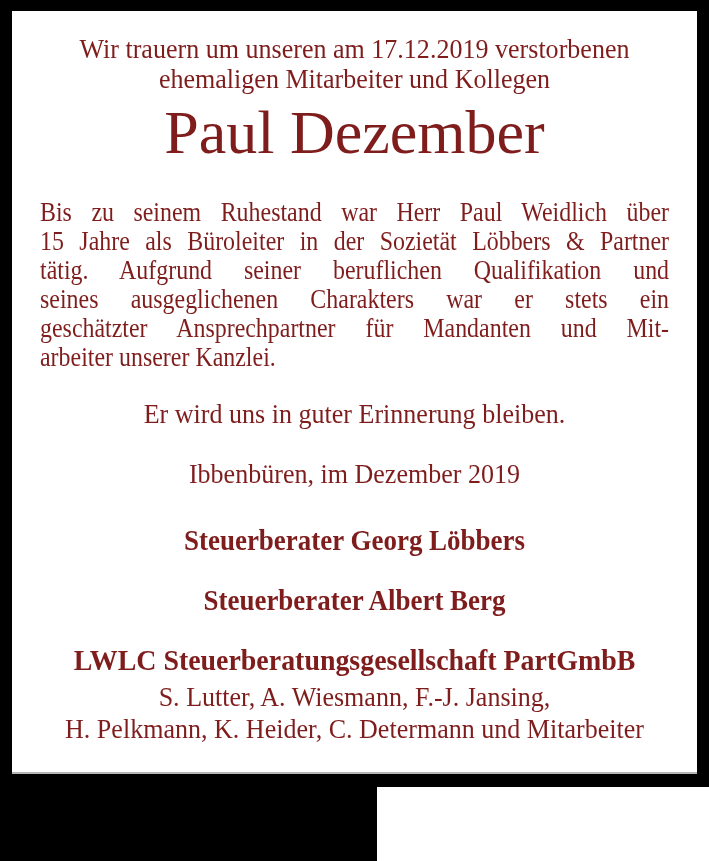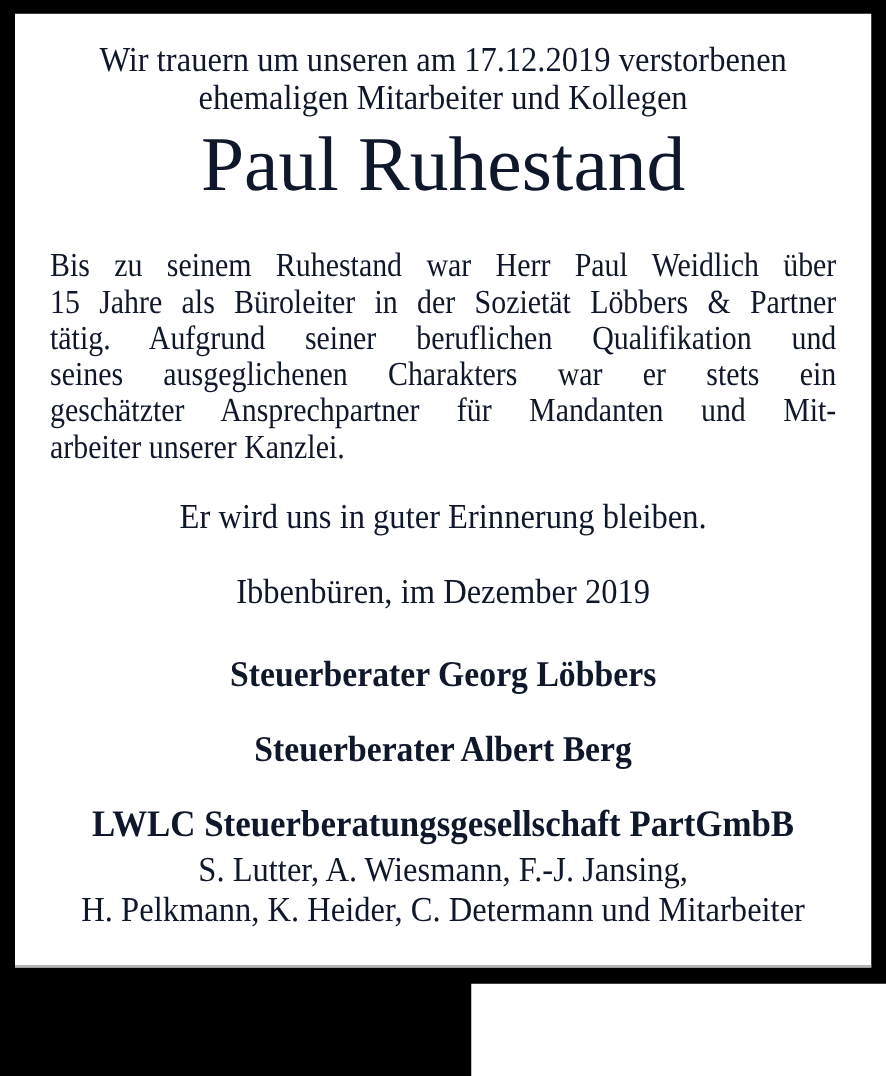--- a/index.html
+++ b/index.html
@@ -7,21 +7,21 @@
     padding: 0;
     background: #000;
   }
   #page {
     position: relative;
     width: 709px;
     height: 861px;
     background: #000;
     overflow: hidden;
     font-family: "Liberation Serif", "DejaVu Serif", serif;
-    color: #0f172a;
+    color: #7f1d1d;
   }
   #card {
     position: absolute;
     left: 12px;
     top: 11px;
     width: 685px;
     height: 761px;
     background: #ffffff;
     border-bottom: 2px solid #b5b5b5;
   }
@@ -117,21 +117,21 @@
 
 <div id="page">
 
   <div id="card">
 
     <div class="abs intro center-line">
       <div>Wir trauern um unseren am 17.12.2019 verstorbenen</div>
       <div>ehemaligen Mitarbeiter und Kollegen</div>
     </div>
 
-    <div class="abs name-line">Paul Ruhestand</div>
+    <div class="abs name-line">Paul Dezember</div>
 
     <div class="para-wrap">
       <div class="jline">Bis zu seinem Ruhestand war Herr Paul Weidlich über</div>
       <div class="jline">15 Jahre als Büroleiter in der Sozietät Löbbers &amp; Partner</div>
       <div class="jline">tätig. Aufgrund seiner beruflichen Qualifikation und</div>
       <div class="jline">seines ausgeglichenen Charakters war er stets ein</div>
       <div class="jline">geschätzter Ansprechpartner für Mandanten und Mit-</div>
       <div class="lastline">arbeiter unserer Kanzlei.</div>
     </div>
 

